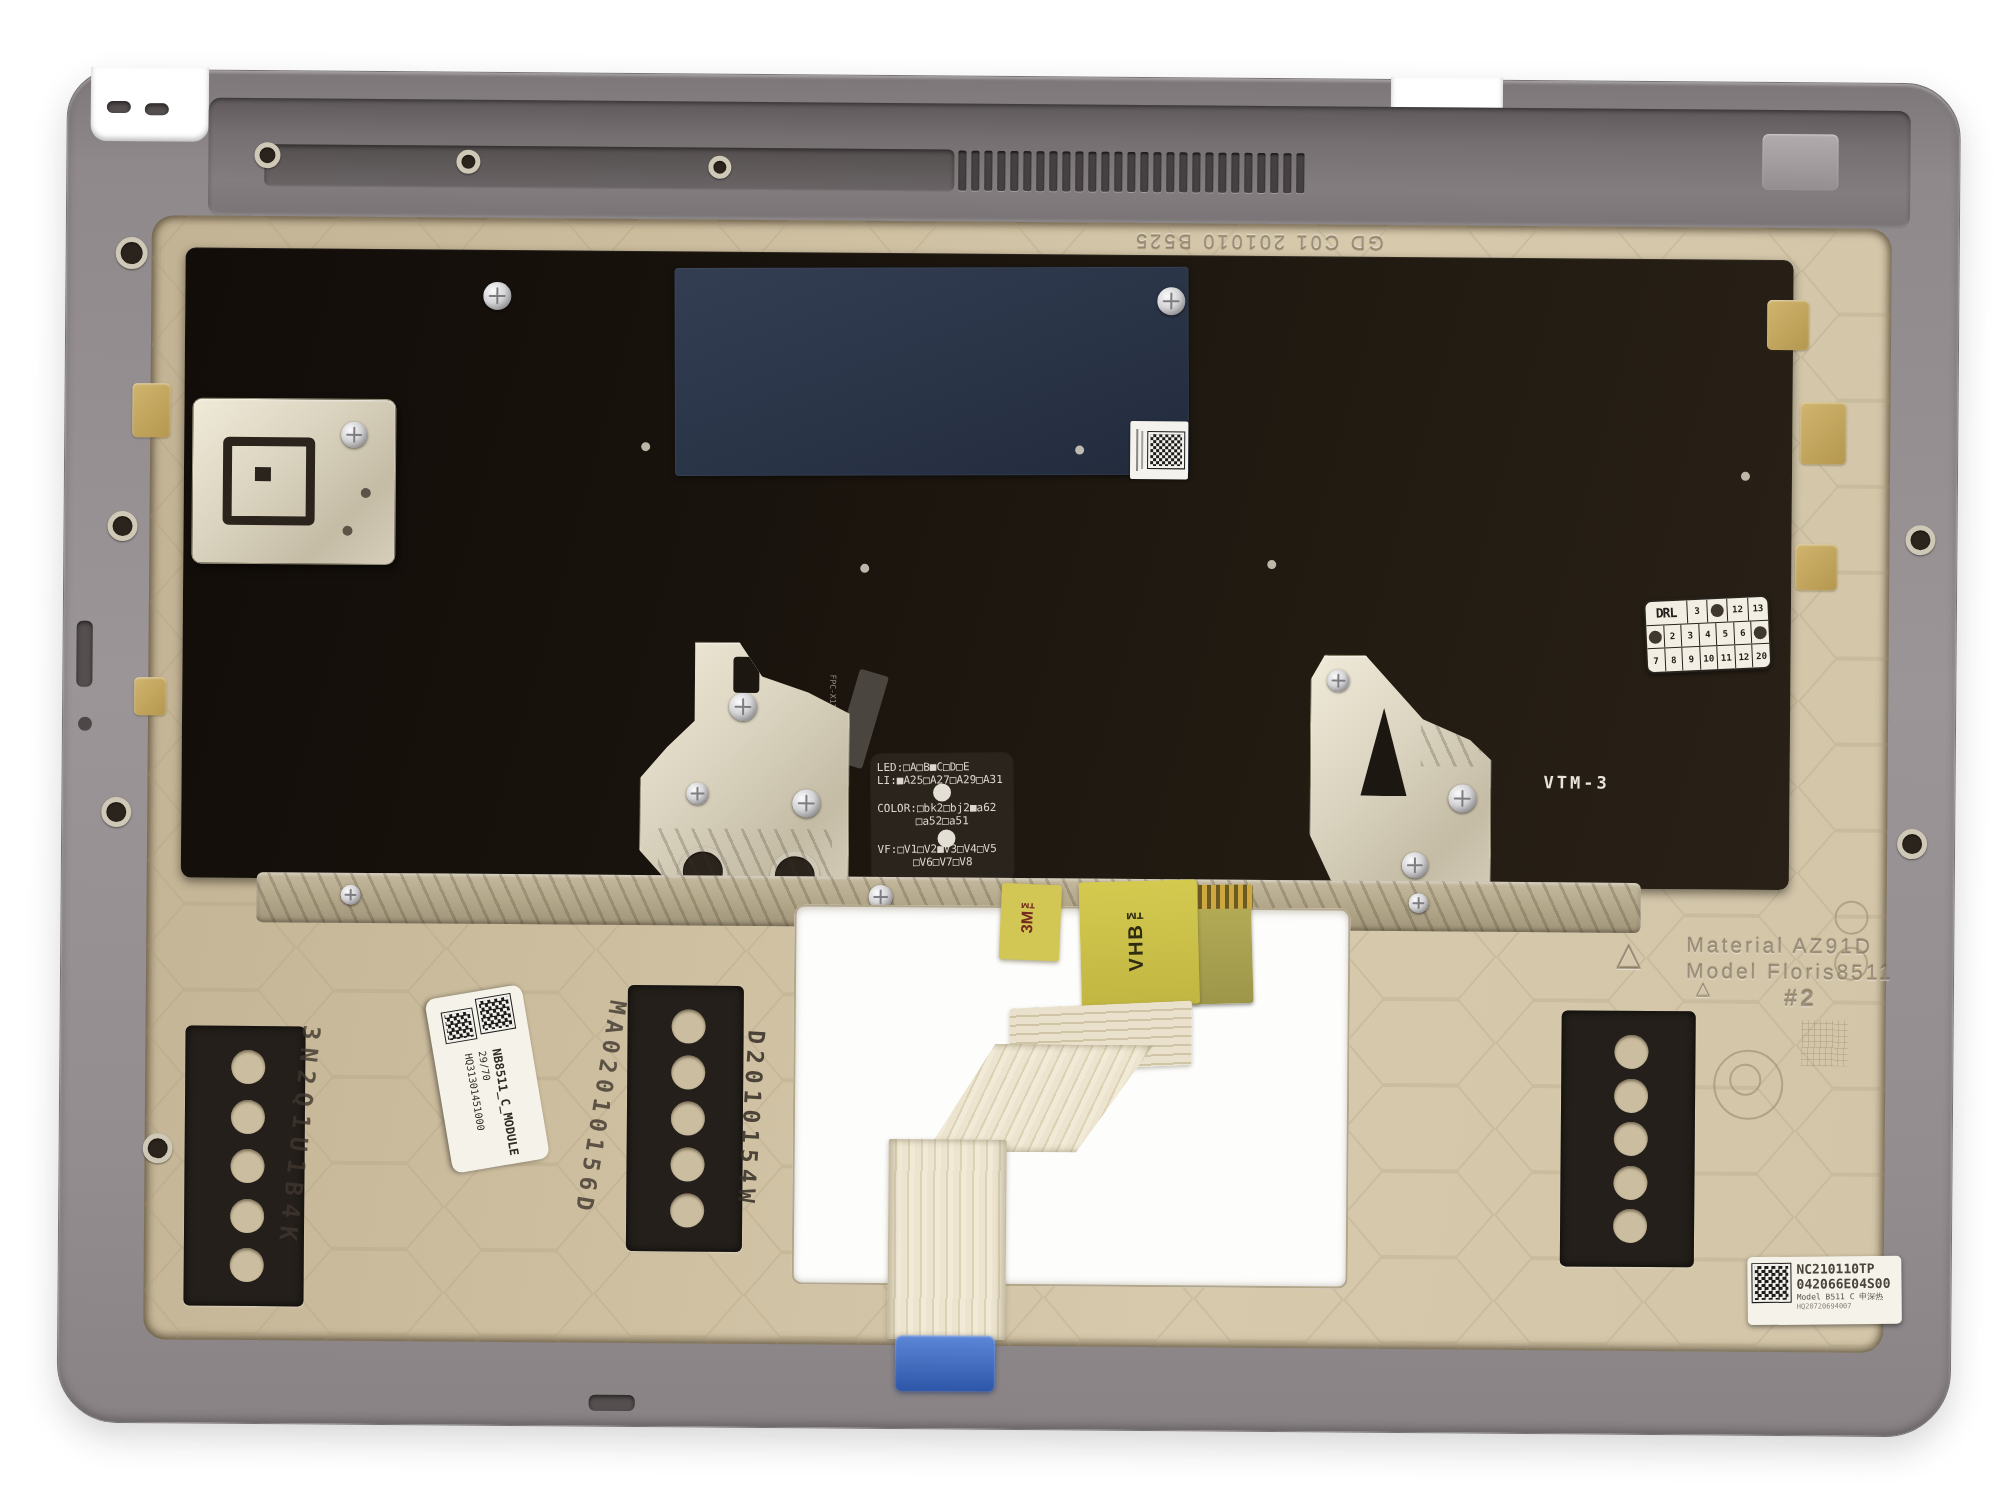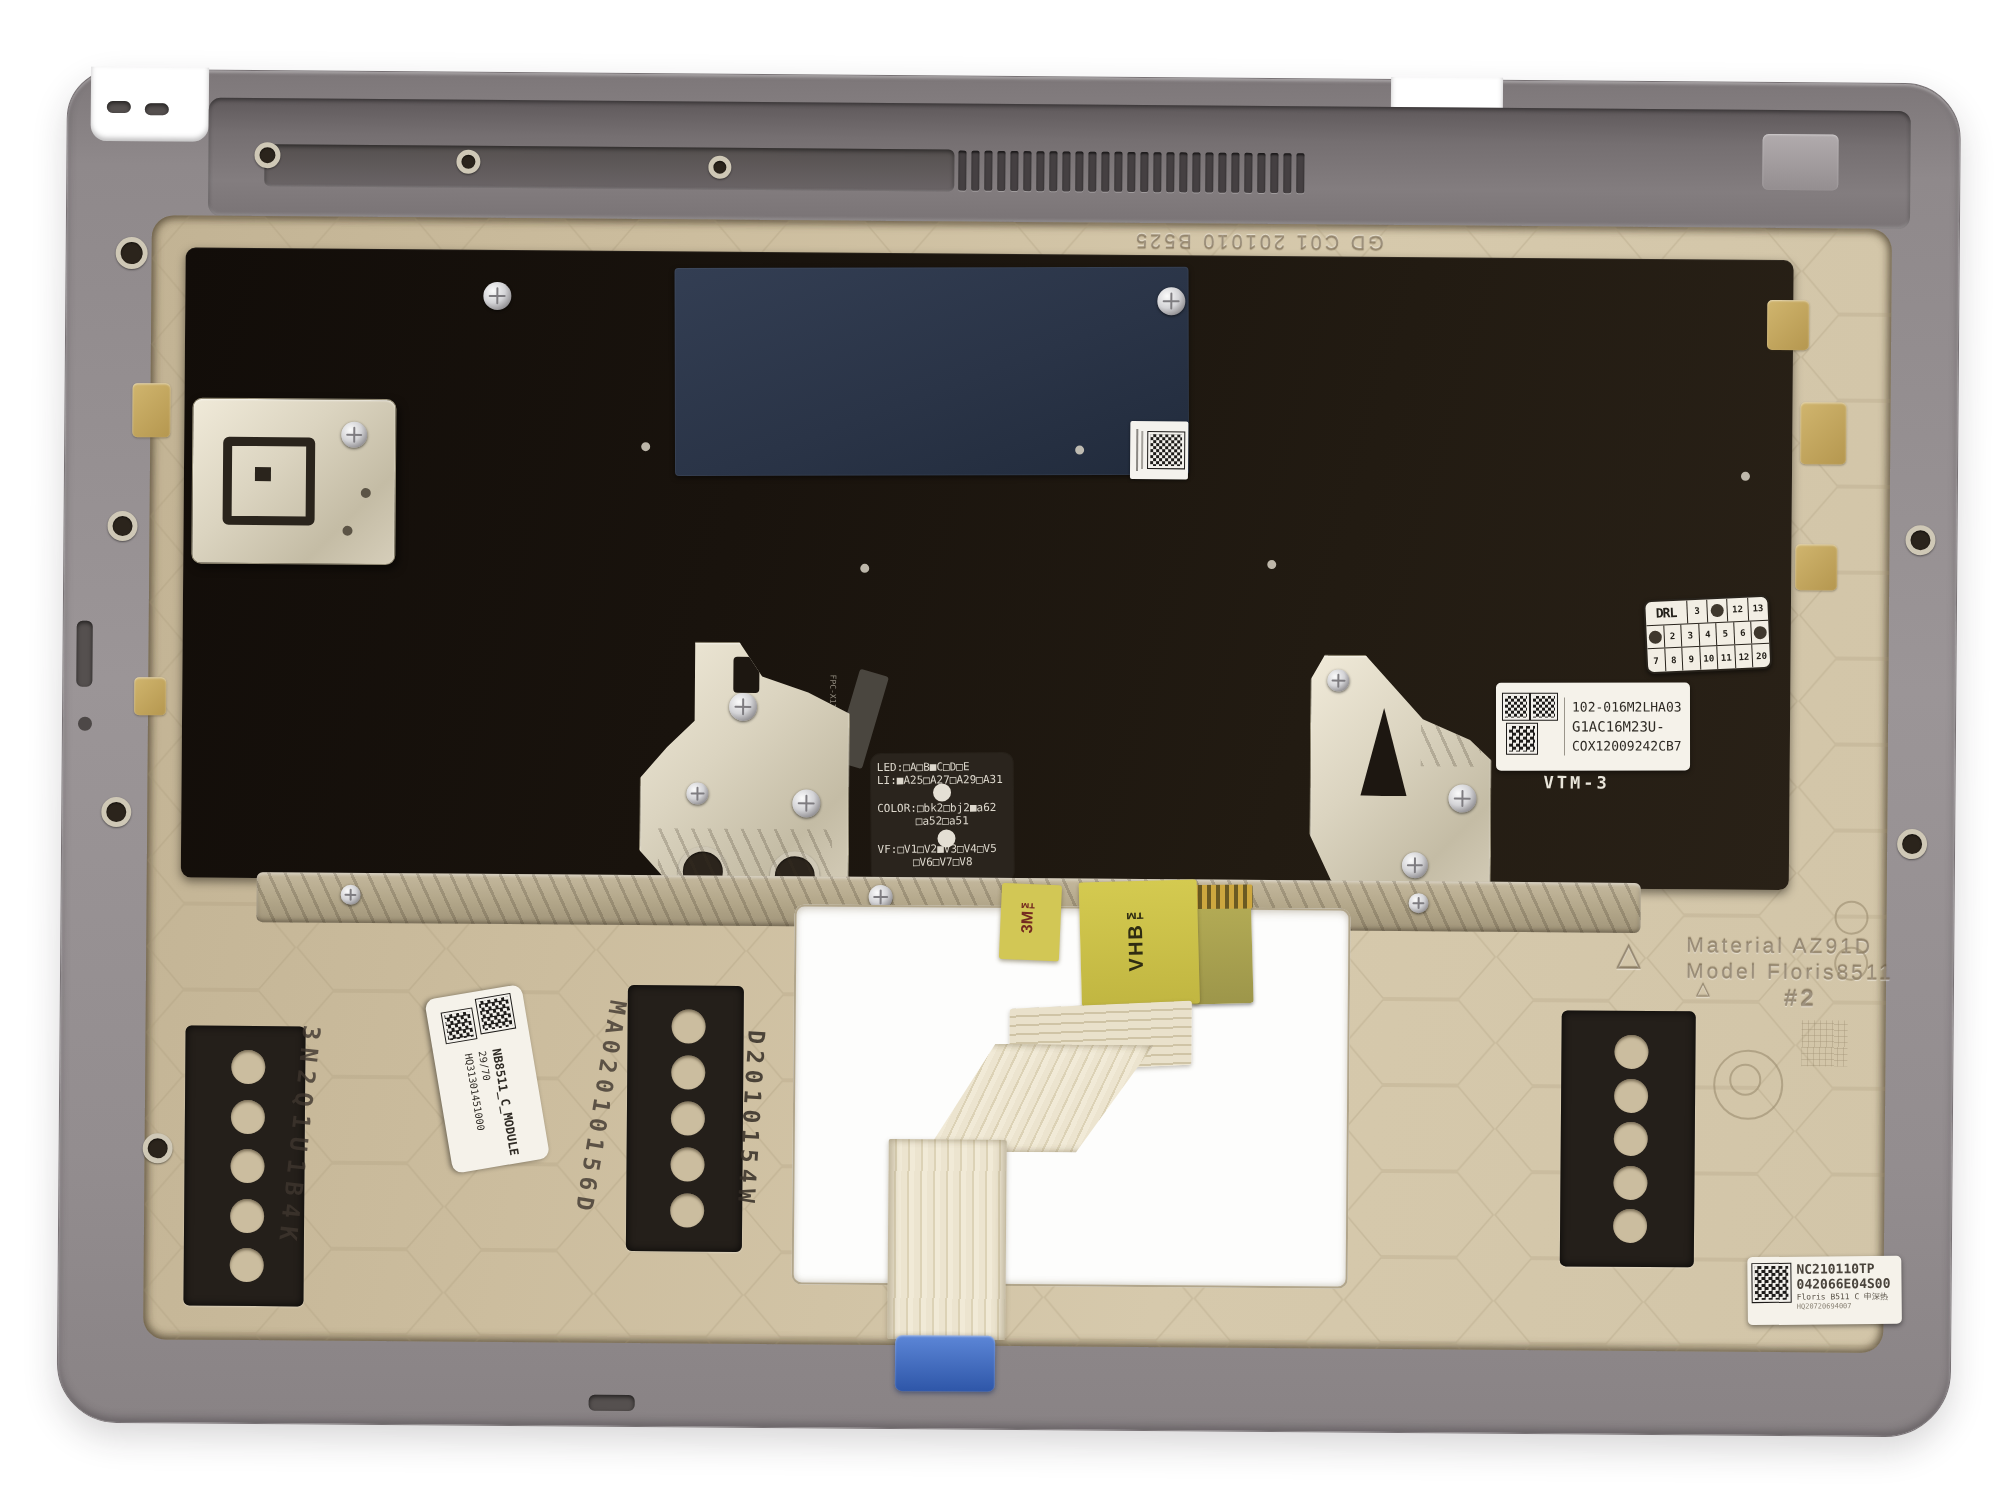--- a/index.html
+++ b/index.html
@@ -206,32 +206,20 @@
       <span class="mcell">7</span>
       <span class="mcell">8</span>
       <span class="mcell">9</span>
       <span class="mcell">10</span>
       <span class="mcell">11</span>
       <span class="mcell">12</span>
       <span class="mcell">20</span>
     </div>
   </div>
 
-  <div class="abs wlabel" style="left:1496px;top:678px;width:194px;height:88px;transform:rotate(-.5deg);display:flex;align-items:center;padding:7px;gap:7px;">
-    <div style="position:relative;width:54px;height:70px;">
-      <div class="abs qr" style="left:0;top:2px;width:22px;height:22px;background-size:6px 6px;"></div>
-      <div class="abs qr" style="left:28px;top:2px;width:22px;height:22px;background-size:6px 6px;"></div>
-      <div class="abs qr" style="left:4px;top:32px;width:26px;height:26px;background-size:7px 7px;"></div>
-    </div>
-    <div style="border-left:1px solid #9a958b;padding-left:7px;">
-      <div class="mono" style="font-size:13px;line-height:19px;">102-016M2LHA03</div>
-      <div class="mono" style="font-size:14px;line-height:20px;">G1AC16M23U-</div>
-      <div class="mono" style="font-size:13px;line-height:19px;">COX12009242CB7</div>
-    </div>
-  </div>
   <div class="abs" style="left:1544px;top:768px;font-size:17px;font-weight:bold;letter-spacing:3px;color:#e9e5da;font-family:'DejaVu Sans Mono',monospace;">VTM-3</div>
 
   <div class="abs bracket" style="left:190px;top:404px;width:202px;height:164px;border-radius:10px;">
     <div class="abs" style="left:30px;top:38px;width:74px;height:70px;border:9px solid #2a241c;border-radius:6px;"></div>
     <div class="abs" style="left:62px;top:68px;width:16px;height:14px;background:#2a241c;"></div>
     <div class="abs screw" style="left:148px;top:22px;width:26px;height:26px;"></div>
     <div class="abs" style="left:168px;top:88px;width:10px;height:10px;border-radius:50%;background:#5c5446;"></div>
     <div class="abs" style="left:150px;top:126px;width:10px;height:10px;border-radius:50%;background:#5c5446;"></div>
   </div>
 
@@ -323,21 +311,21 @@
   <div class="abs mold-circle" style="left:1716px;top:1044px;width:66px;height:66px;">
     <div class="abs mold-circle" style="left:14px;top:12px;width:28px;height:28px;"></div>
   </div>
   <div class="abs gridmark" style="left:1804px;top:1014px;width:46px;height:46px;opacity:.6;"></div>
 
   <div class="abs wlabel" style="left:1752px;top:1250px;width:154px;height:68px;transform:rotate(-1deg);display:flex;gap:6px;padding:5px;">
     <div class="qr" style="width:34px;height:34px;background-size:7px 7px;flex:none;margin-top:2px;"></div>
     <div>
       <div class="mono" style="font-size:13px;font-weight:bold;line-height:15px;color:#4a443c;">NC210110TP</div>
       <div class="mono" style="font-size:13px;font-weight:bold;line-height:15px;color:#4a443c;">042066E04S00</div>
-      <div class="mono" style="font-size:8px;line-height:11px;color:#5a5348;">Floris B511 C 申深热</div>
+      <div class="mono" style="font-size:8px;line-height:11px;color:#5a5348;">Model B511 C 申深热</div>
       <div class="mono" style="font-size:7px;line-height:9px;color:#8a8376;">HQ20720694007</div>
     </div>
   </div>
 
   <div class="abs felt" style="left:130px;top:390px;width:38px;height:54px;"></div>
   <div class="abs felt" style="left:134px;top:684px;width:32px;height:38px;"></div>
   <div class="abs felt" style="left:1798px;top:396px;width:46px;height:62px;"></div>
   <div class="abs felt" style="left:1794px;top:538px;width:42px;height:46px;"></div>
   <div class="abs felt" style="left:1764px;top:294px;width:42px;height:50px;"></div>
 

